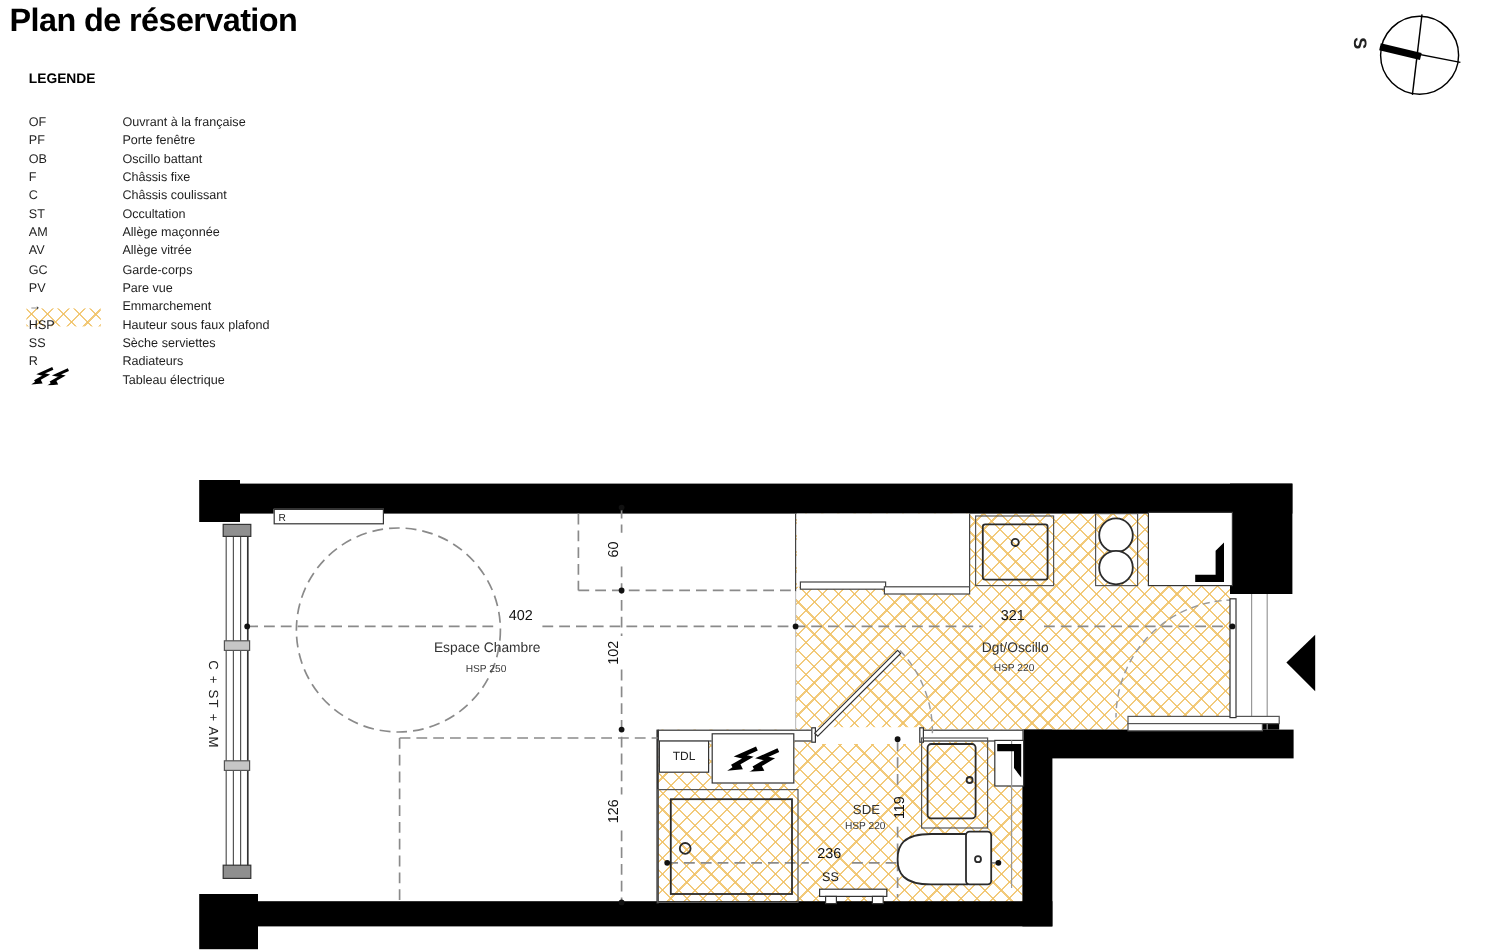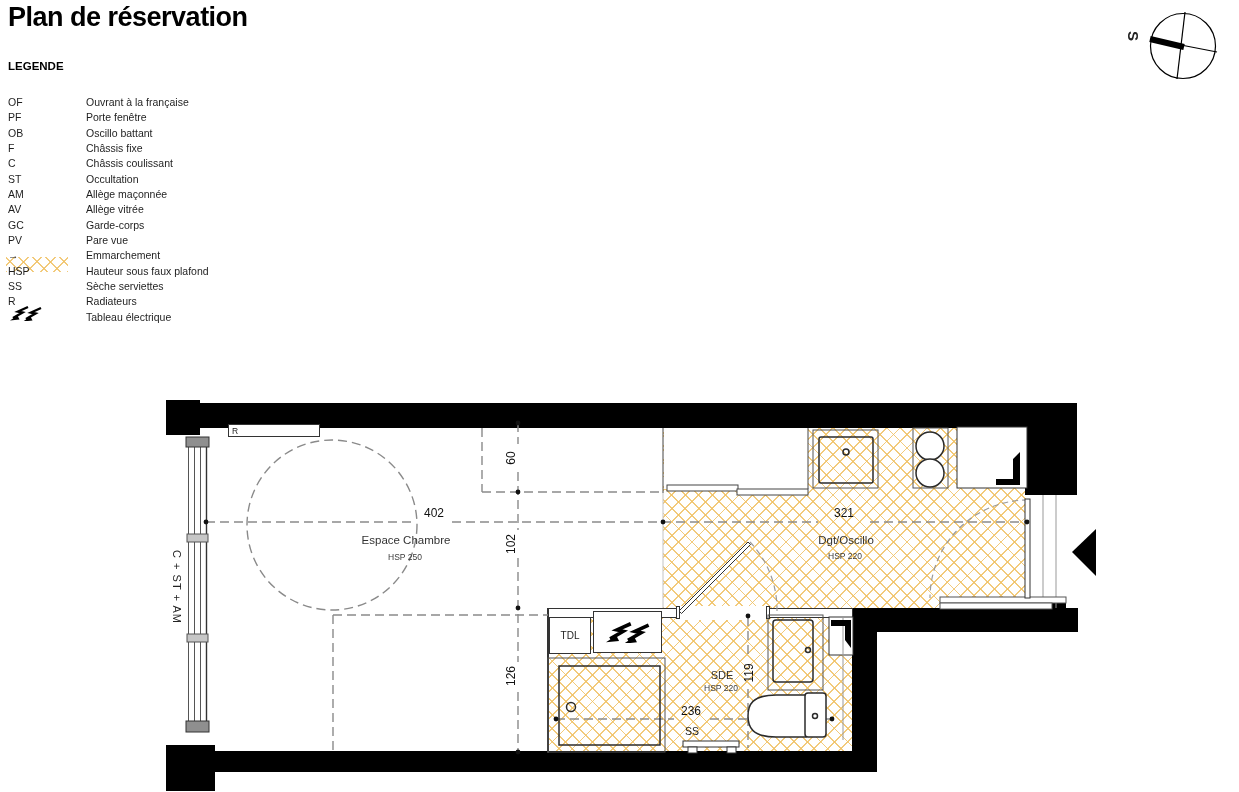--- a/index.html
+++ b/index.html
@@ -2,21 +2,21 @@
 <html><head>
 <meta charset="utf-8">
 <style>
   html,body{margin:0;padding:0;background:#fff;}
   body{width:1239px;height:792px;position:relative;overflow:hidden;
        font-family:"Liberation Sans",sans-serif;color:#1e1e1e;}
   .abs{position:absolute;}
   .title{position:absolute;left:8px;top:2px;font-size:27px;font-weight:bold;
          letter-spacing:-0.5px;color:#000;margin:0;text-align:right;}
   
-  .legend{position:absolute;left:8px;top:60px;width:320px;}
+  .legend{position:absolute;left:24px;top:60px;width:320px;}
   .lg-head{font-size:11.5px;font-weight:bold;color:#000;}
   .lg-items{margin-top:23px;position:relative;z-index:1;}
   .lg-row{line-height:15.35px;font-size:10.5px;white-space:nowrap;}
   .lg-abbr{display:inline-block;width:78px;}
   .lg-swatch{position:absolute;left:-2px;top:197px;width:62px;height:15px;z-index:0;}
   .lg-elec{position:absolute;left:2px;top:245px;z-index:2;}
   
   .wall{position:absolute;background:#000;}
   .hatch{background-image:
     repeating-linear-gradient(45deg, rgba(240,193,100,0.85) 0px, rgba(240,193,100,0.85) 1.3px, transparent 1.3px, transparent 9.5px),
@@ -212,21 +212,21 @@
       <circle cx="556" cy="719" r="2.4" class="node"></circle>
       <circle cx="832" cy="719" r="2.4" class="node"></circle>
 
       <polygon points="1096,529 1096,576 1072,552" fill="#000"></polygon>
     </svg>
 
     <div class="boxlbl" style="left:228px;top:424px;width:92px;height:13px;justify-content:flex-start;padding-left:3px;font-size:8.5px;">
       <span>R</span>
     </div>
 
-    <div class="boxlbl" style="left:549px;top:617px;width:42px;height:37px;">
+    <div class="boxlbl" style="left:549px;top:617px;width:42px;height:27px;">
       <span>TDL</span>
     </div>
     <div class="boxlbl" style="left:593px;top:611px;width:69px;height:42px;">
       <svg width="46" height="22" viewBox="0 0 32 16">
         <polyline points="18,2 8,6.5 12.5,7.5 3,13" stroke="#000" stroke-width="2.6" fill="none"></polyline>
         <polygon points="0,15.5 7.5,10.5 9.5,14.5" fill="#000"></polygon>
         <g transform="translate(13,1)">
           <polyline points="18,2 8,6.5 12.5,7.5 3,13" stroke="#000" stroke-width="2.6" fill="none"></polyline>
           <polygon points="0,15.5 7.5,10.5 9.5,14.5" fill="#000"></polygon>
         </g>

